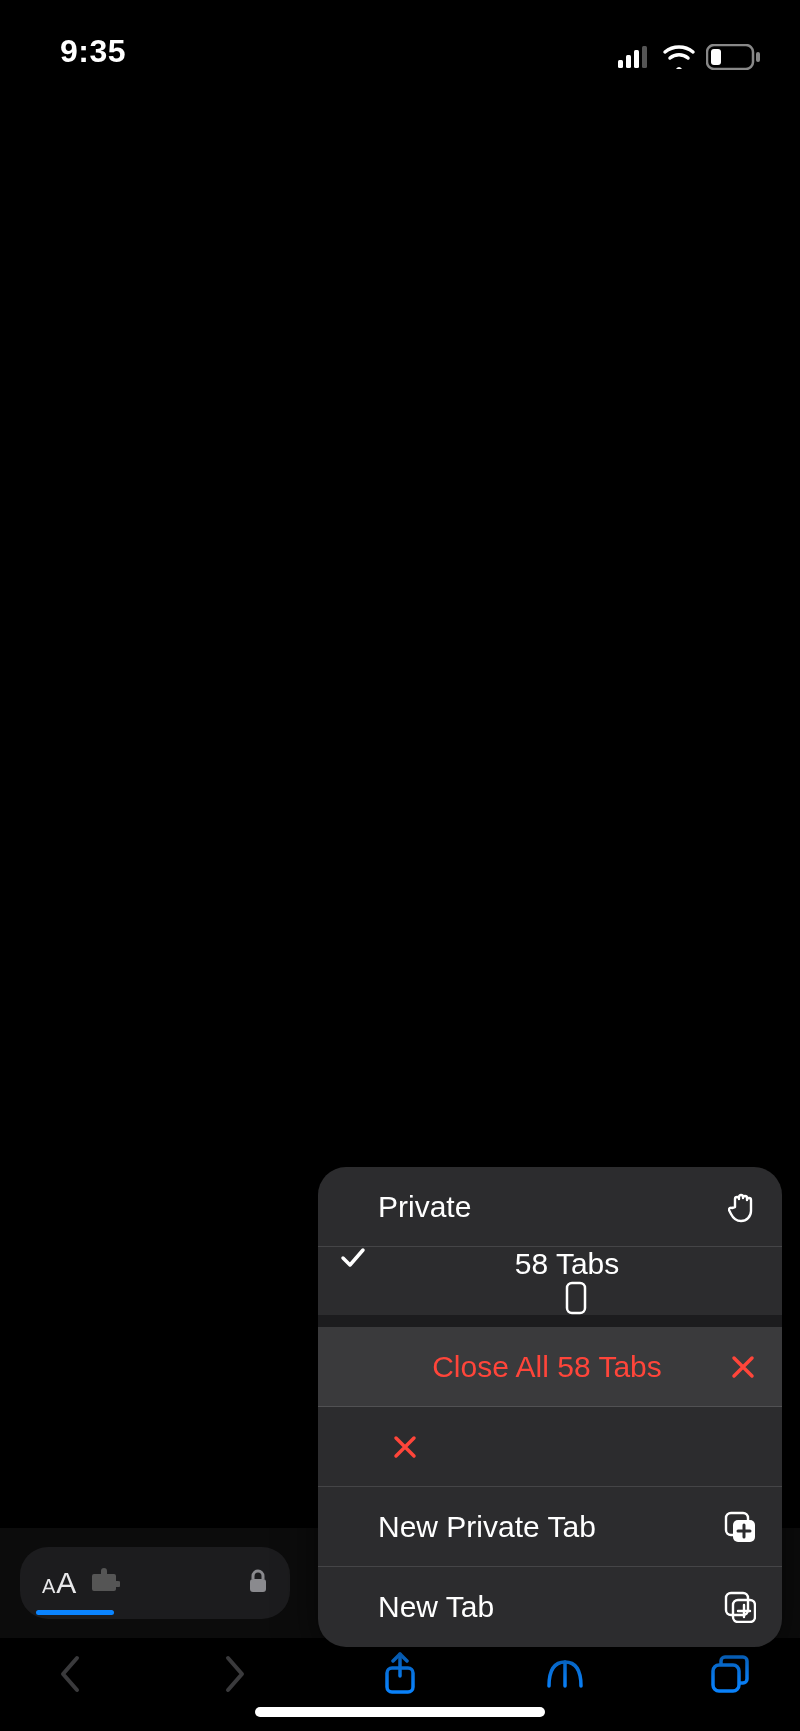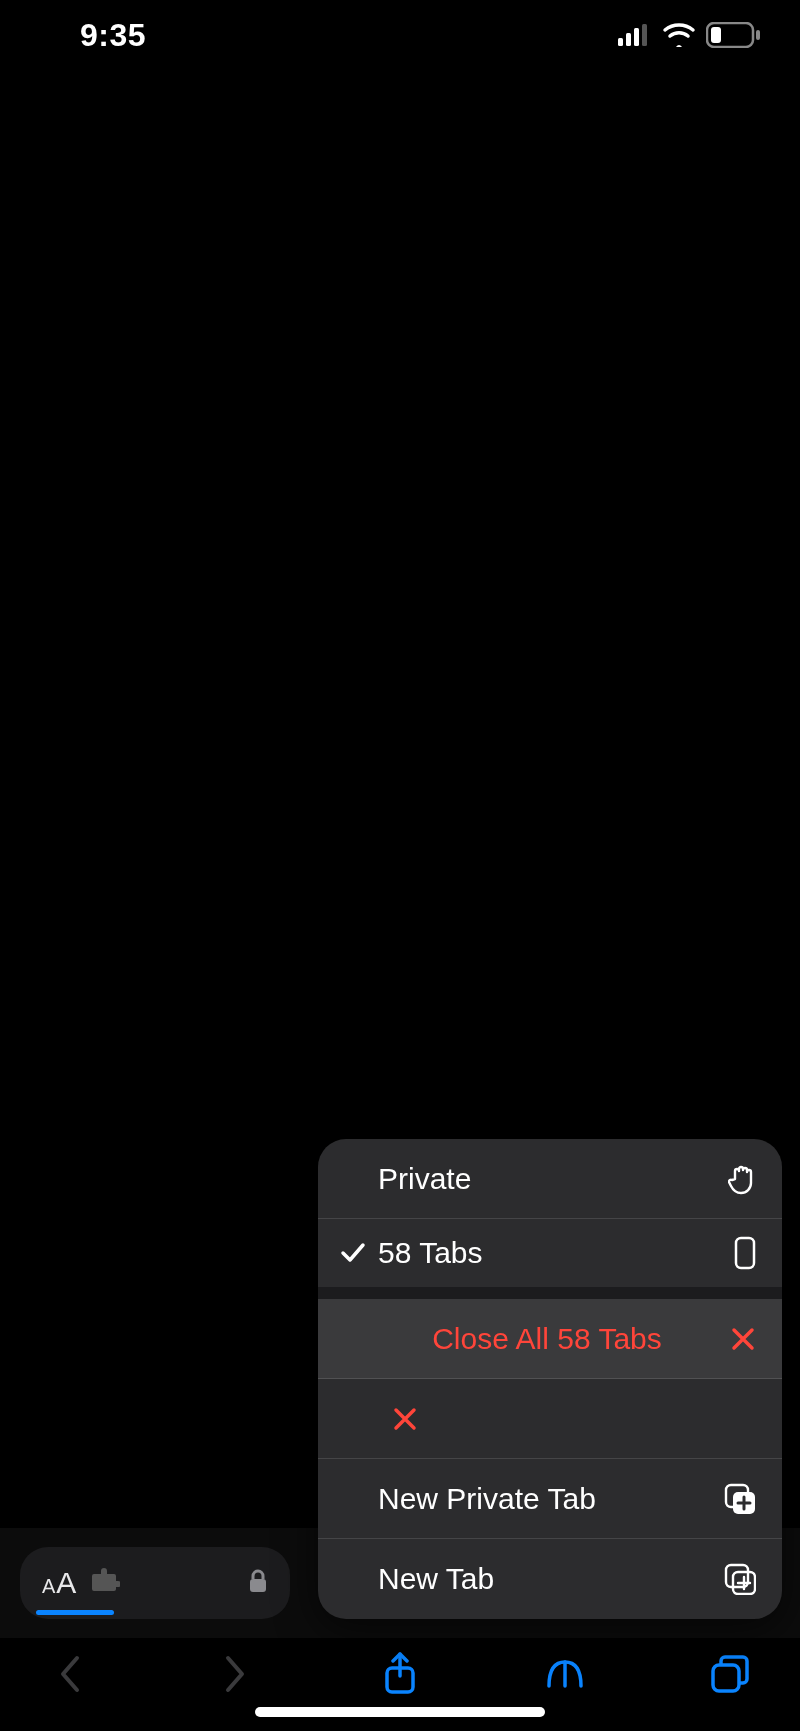--- a/index.html
+++ b/index.html
@@ -12,23 +12,23 @@
     position: relative;
     color: #fff;
   }
 
   
   .status-bar {
     position: absolute;
     top: 0; left: 0; right: 0;
     height: 70px;
     display: flex;
-    align-items: center;
+    align-items: flex-end;
     justify-content: space-between;
-    padding: 0 38px 0 80px;
+    padding: 0 38px 0 60px;
   }
   .status-time {
     font-size: 32px;
     font-weight: 600;
     letter-spacing: 0.5px;
   }
   .status-right {
     display: flex;
     align-items: center;
     gap: 10px;
@@ -100,40 +100,40 @@
     width: 290px;
     height: 10px;
     background: #fff;
     border-radius: 6px;
   }
 
   
   .context-menu {
     position: absolute;
     right: 18px;
-    bottom: 112px;
+    bottom: 84px;
     width: 464px;
     background: #2c2c2e;
     border-radius: 28px;
     overflow: hidden;
     box-shadow: 0 10px 40px rgba(0,0,0,0.6);
   }
   .menu-row {
     display: flex;
     align-items: center;
     height: 80px;
     padding: 0 26px 0 60px;
     font-size: 30px;
     color: #fff;
     position: relative;
     border-bottom: 1px solid rgba(255,255,255,0.12);
   }
   .menu-row:last-child { border-bottom: none; }
   .menu-row.hl { background: #3a3a3c; text-align: center; }
-  .menu-row.section-gap { border-bottom-width: 12px; border-bottom-color: #1c1c1e; }
+  .menu-row.section-gap { border-bottom-width: 12px; border-bottom-color: #1c1c1e; flex-direction: column; }
   .menu-row .left-slot {
     position: absolute;
     left: 18px;
     width: 34px;
     display: flex; align-items:center; justify-content:center;
   }
   .menu-row .label { flex: 1; }
   .menu-row .right-slot {
     width: 40px;
     display:flex; align-items:center; justify-content: flex-end;

